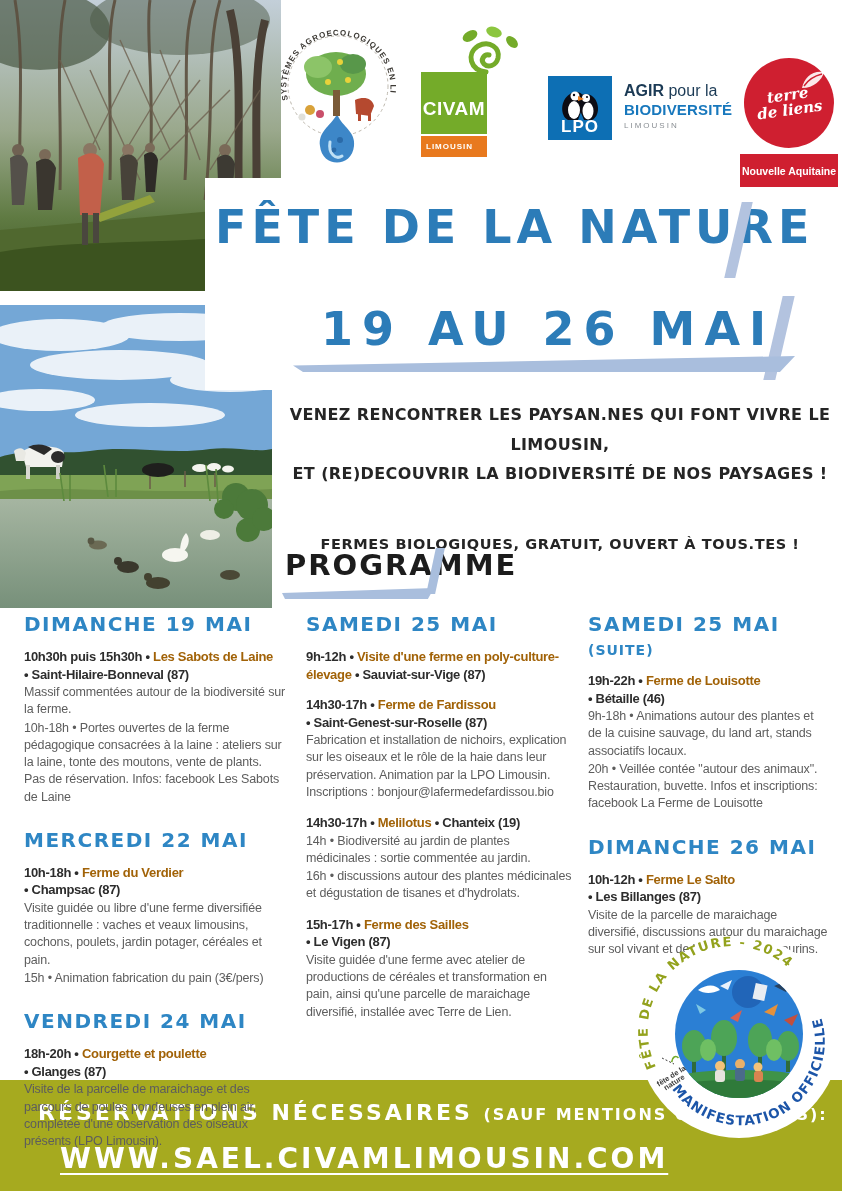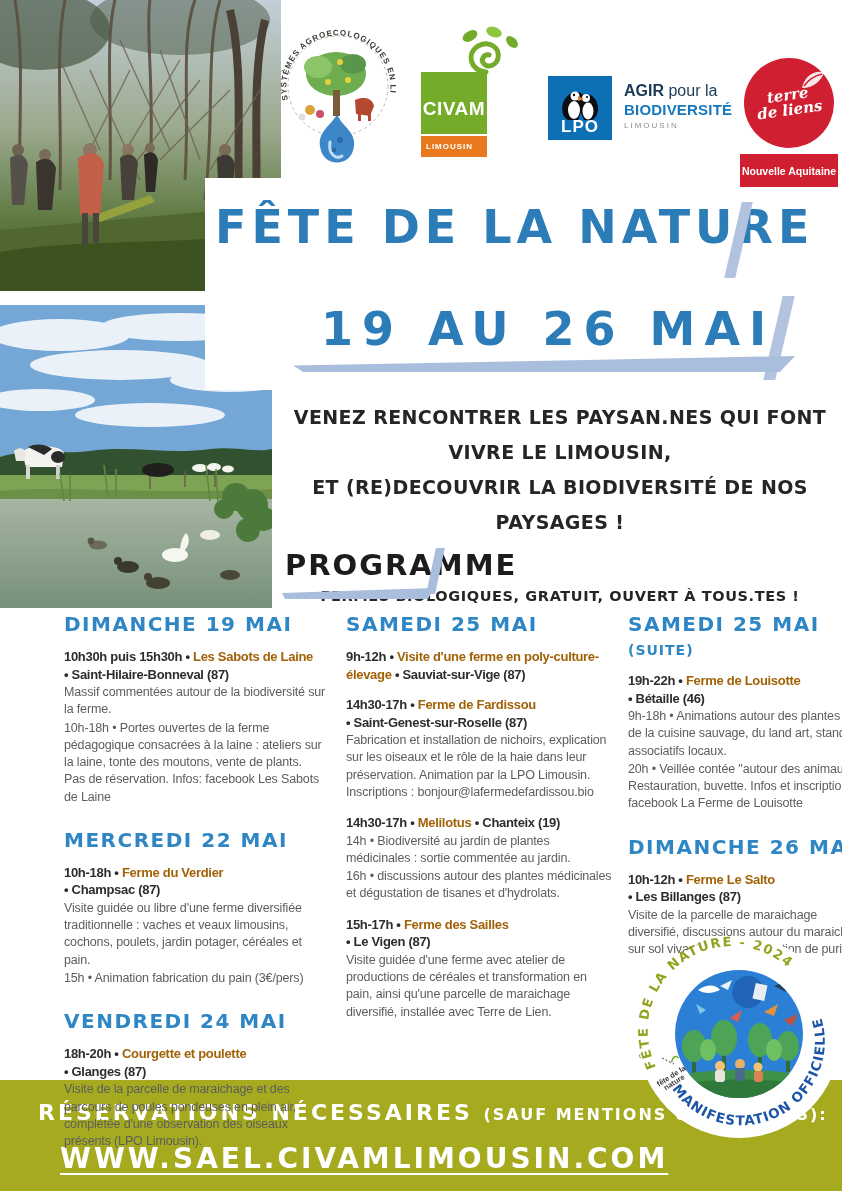--- a/index.html
+++ b/index.html
@@ -46,33 +46,33 @@
   .title-l1 { position:absolute; left:10px; top:22px; font-size:46px; letter-spacing:5px; }
   .title-l2 { position:absolute; left:116px; top:108px; font-size:46px; letter-spacing:9px;margin-top:16px; }
   .title-slash { position:absolute; background:#b3c3df; transform:skewX(-13deg); }
   .slash-1 { left:528px; top:24px; width:11px; height:76px; }
   .slash-2 { left:568px; top:118px; width:12px; height:84px; }
   .title-swoosh { position:absolute; left:88px; top:178px; width:502px; height:16px; background:#a9bedd;
      clip-path:polygon(0 60%, 100% 0, 97% 100%, 2% 100%); }
   
   .intro { position:absolute; left:286px; top:400px; width:548px; text-align:center; z-index:2;
      font-family:"DejaVu Sans", sans-serif; color:#252525; font-weight:700; }
-  .intro-l { font-size:19px; letter-spacing:.4px; line-height:1.85; }
+  .intro-l { font-size:16px; letter-spacing:.4px; line-height:1.85; }
   .intro-l3 { margin-top:42px; font-size:14.5px; letter-spacing:.6px; }
   
   .programme { position:absolute; left:285px; top:548px; z-index:2; }
   .programme-label { font-family:"DejaVu Sans", sans-serif; font-weight:800; color:#1c1c1c;
      font-size:29px; letter-spacing:2px; }
   .programme-swoosh { position:absolute; left:-3px; top:40px; width:152px; height:11px; background:#a9bedd;
      clip-path:polygon(0 45%, 100% 0, 96% 100%, 2% 100%); }
   .programme-slash { position:absolute; left:146px; top:0px; width:9px; height:46px; background:#a9bedd;
      transform:skewX(-12deg); }
   
   .columns { position:absolute; left:0; top:612px; width:842px; z-index:2; }
-  .col { position:absolute; top:0;margin-left:40px; }
+  .col { position:absolute; top:0; }
   .col-1 { left:24px;  width:262px; }
   .col-2 { left:306px; width:266px; }
   .col-3 { left:588px; width:240px; }
   .day-header { font-family:"DejaVu Sans", sans-serif; font-weight:800; color:#2e86c4;
      font-size:20px; letter-spacing:1.5px; margin:22px 0 12px; }
   .day-header:first-child { margin-top:0; }
   .day-suffix { font-size:14px; letter-spacing:1px; }
   .event { margin-bottom:13px; }
   .evt-head { font-size:13px; font-weight:bold; color:#2d2d2d; line-height:1.35; letter-spacing:-0.3px; }
   .farm { color:#a16207;text-align:center; }

